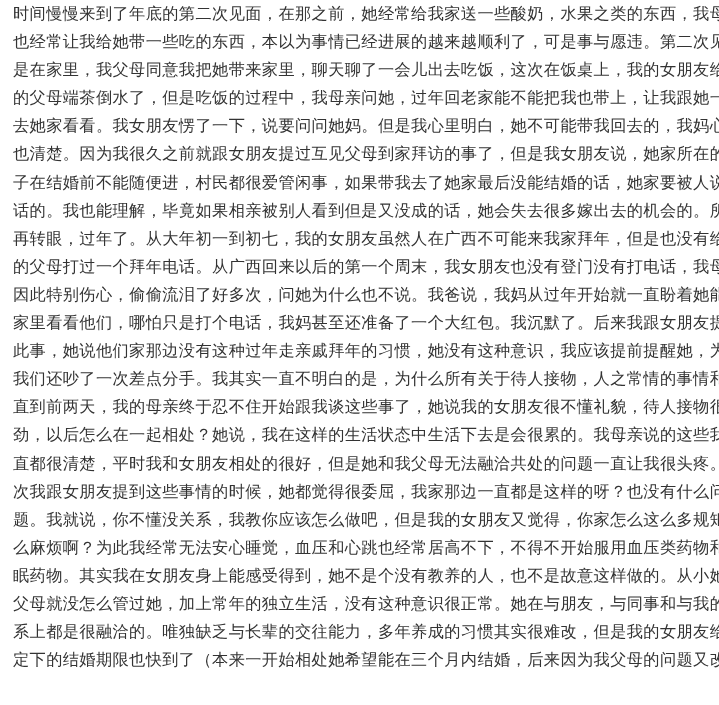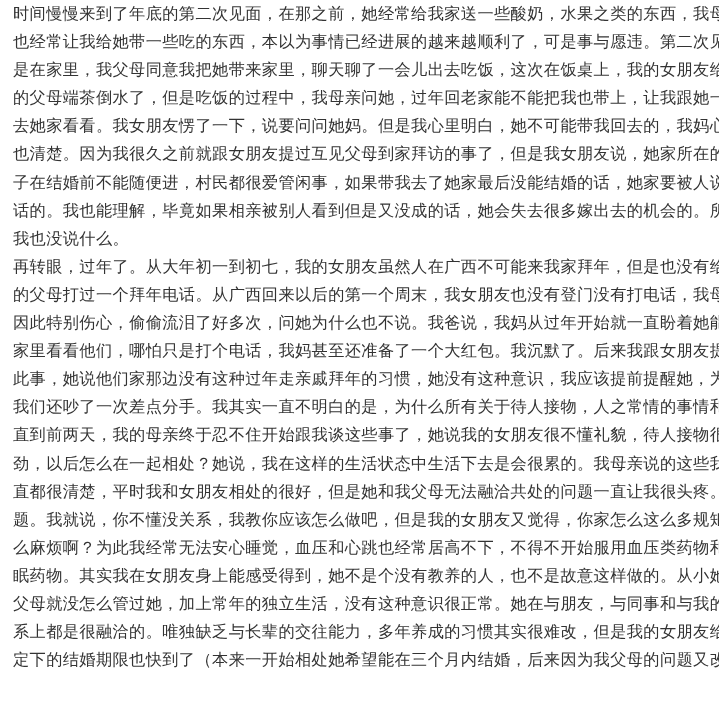--- a/index.html
+++ b/index.html
@@ -17,29 +17,29 @@
 
 <div class="doc" id="doc">
     <span class="line">时间慢慢来到了年底的第二次见面，在那之前，她经常给我家送一些酸奶，水果之类的东西，我母亲</span>
     <span class="line">也经常让我给她带一些吃的东西，本以为事情已经进展的越来越顺利了，可是事与愿违。第二次见面</span>
     <span class="line">是在家里，我父母同意我把她带来家里，聊天聊了一会儿出去吃饭，这次在饭桌上，我的女朋友给我</span>
     <span class="line">的父母端茶倒水了，但是吃饭的过程中，我母亲问她，过年回老家能不能把我也带上，让我跟她一起</span>
     <span class="line">去她家看看。我女朋友愣了一下，说要问问她妈。但是我心里明白，她不可能带我回去的，我妈心里</span>
     <span class="line">也清楚。因为我很久之前就跟女朋友提过互见父母到家拜访的事了，但是我女朋友说，她家所在的村</span>
     <span class="line">子在结婚前不能随便进，村民都很爱管闲事，如果带我去了她家最后没能结婚的话，她家要被人说闲</span>
     <span class="line">话的。我也能理解，毕竟如果相亲被别人看到但是又没成的话，她会失去很多嫁出去的机会的。所以</span>
-    <span class="line">我也没说什么。</span>
     <span class="line">再转眼，过年了。从大年初一到初七，我的女朋友虽然人在广西不可能来我家拜年，但是也没有给我</span>
     <span class="line">的父母打过一个拜年电话。从广西回来以后的第一个周末，我女朋友也没有登门没有打电话，我母亲</span>
     <span class="line">因此特别伤心，偷偷流泪了好多次，问她为什么也不说。我爸说，我妈从过年开始就一直盼着她能来</span>
     <span class="line">家里看看他们，哪怕只是打个电话，我妈甚至还准备了一个大红包。我沉默了。后来我跟女朋友提到</span>
     <span class="line">此事，她说他们家那边没有这种过年走亲戚拜年的习惯，她没有这种意识，我应该提前提醒她，为此</span>
     <span class="line">我们还吵了一次差点分手。我其实一直不明白的是，为什么所有关于待人接物，人之常情的事情和习</span>
     <span class="line">直到前两天，我的母亲终于忍不住开始跟我谈这些事了，她说我的女朋友很不懂礼貌，待人接物很差</span>
     <span class="line">劲，以后怎么在一起相处？她说，我在这样的生活状态中生活下去是会很累的。我母亲说的这些我一</span>
     <span class="line">直都很清楚，平时我和女朋友相处的很好，但是她和我父母无法融洽共处的问题一直让我很头疼。每</span>
+    <span class="line">次我跟女朋友提到这些事情的时候，她都觉得很委屈，我家那边一直都是这样的呀？也没有什么问</span>
     <span class="line">题。我就说，你不懂没关系，我教你应该怎么做吧，但是我的女朋友又觉得，你家怎么这么多规矩这</span>
     <span class="line">么麻烦啊？为此我经常无法安心睡觉，血压和心跳也经常居高不下，不得不开始服用血压类药物和助</span>
     <span class="line">眠药物。其实我在女朋友身上能感受得到，她不是个没有教养的人，也不是故意这样做的。从小她的</span>
     <span class="line">父母就没怎么管过她，加上常年的独立生活，没有这种意识很正常。她在与朋友，与同事和与我的关</span>
     <span class="line">系上都是很融洽的。唯独缺乏与长辈的交往能力，多年养成的习惯其实很难改，但是我的女朋友给我</span>
     <span class="line">定下的结婚期限也快到了（本来一开始相处她希望能在三个月内结婚，后来因为我父母的问题又改到</span>
   </div>
 
 </body></html>

